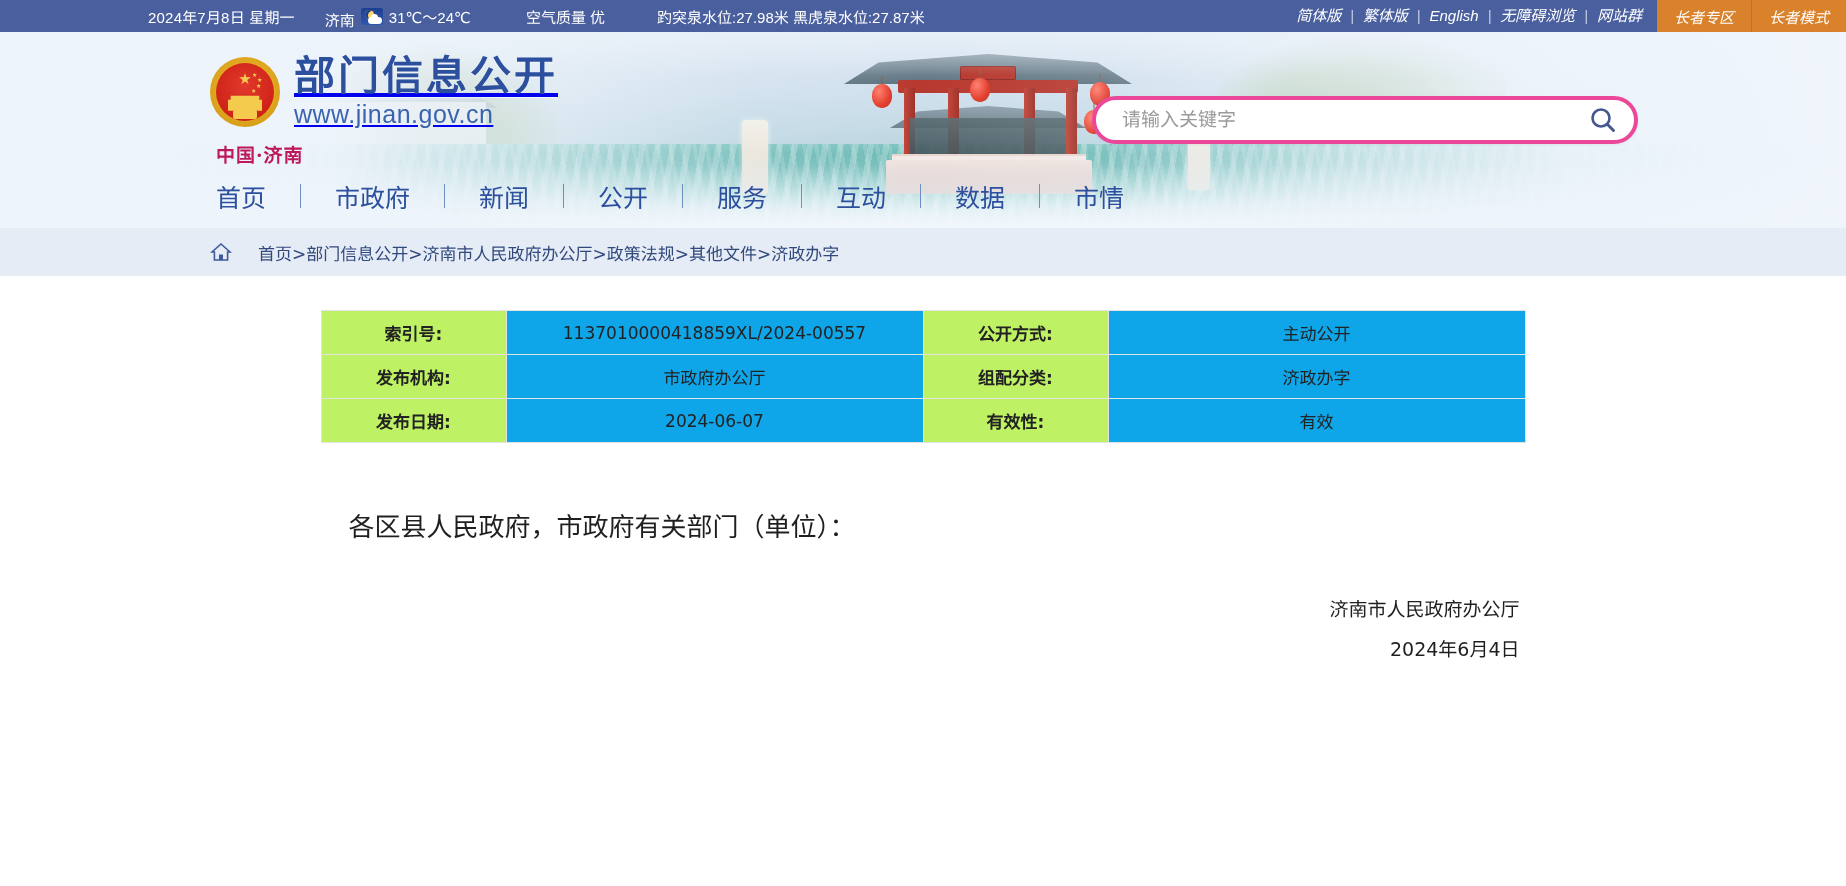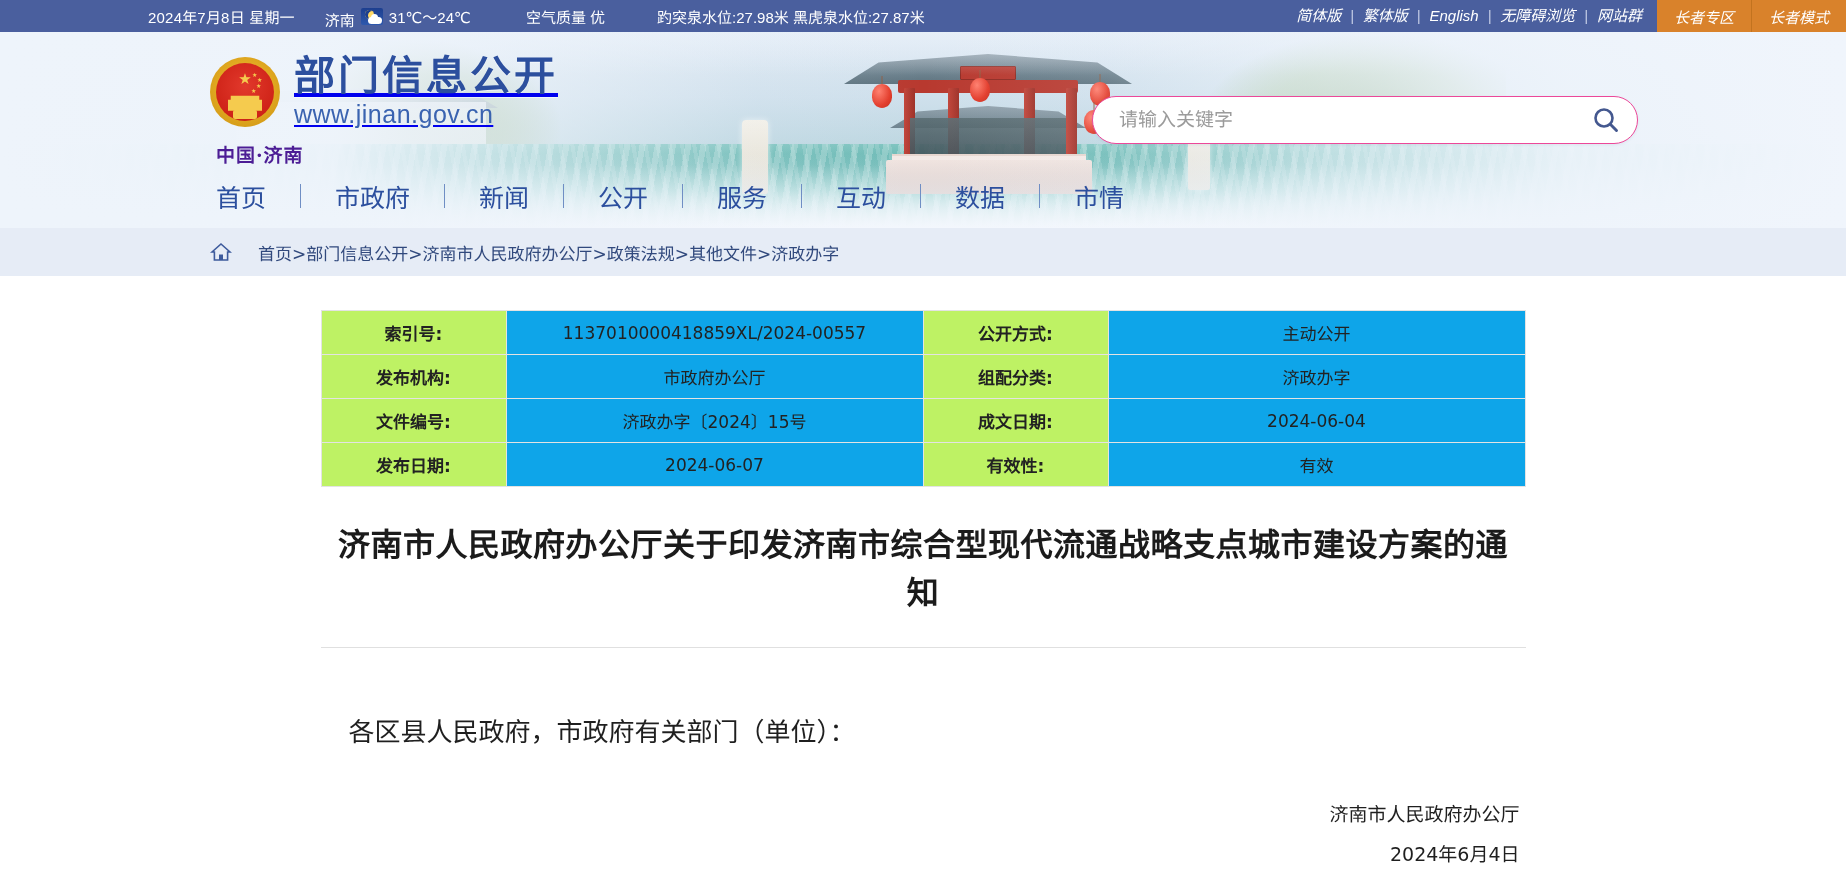--- a/index.html
+++ b/index.html
@@ -256,31 +256,31 @@
   }
   .logo-url {
     font-size: 25px;
     color: #3a63b0;
     letter-spacing: .5px;
     margin-top: 2px;
     font-family: "Liberation Sans", sans-serif;
   }
   .logo-sub {
     position:absolute; left:6px; top:86px;
-    font-size: 19px; color:#4c1d95; font-weight:700;
+    font-size: 19px; color:#be185d; font-weight:700;
     letter-spacing:1px;
     font-family:"DejaVu Serif","Liberation Serif",serif;
   }
 
   .search-box {
     position: absolute;
     right: 24px; top: 64px;
     width: 546px; height: 48px;
     background: #ffffff;
-    border: 1px solid #ec4899;
+    border: 4px solid #ec4899;
     border-radius: 24px;
     display: flex; align-items: center;
     box-shadow: 0 1px 3px rgba(60,80,130,.08);
   }
   .search-input {
     flex: 1 1 auto;
     border: none; outline: none; background: transparent;
     font-size: 19px; color: #333;
     padding: 0 10px 0 26px;
     font-family: "Liberation Sans", sans-serif;
@@ -542,35 +542,28 @@
           <td class="lbl">公开方式:</td>
           <td class="val">主动公开</td>
         </tr>
         <tr>
           <td class="lbl">发布机构:</td>
           <td class="val wide">市政府办公厅</td>
           <td class="lbl">组配分类:</td>
           <td class="val">济政办字</td>
         </tr>
         <tr>
-          <td class="lbl">文件编号:</td>
-          <td class="val wide">济政办字〔2024〕15号</td>
-          <td class="lbl">成文日期:</td>
-          <td class="val">2024-06-04</td>
-        </tr>
-        <tr>
           <td class="lbl">发布日期:</td>
           <td class="val wide">2024-06-07</td>
           <td class="lbl">有效性:</td>
           <td class="val">有效</td>
         </tr>
       </tbody>
     </table>
 
-    <h1 class="doc-title">济南市人民政府办公厅关于印发济南市综合型现代流通战略支点城市建设方案的通知</h1>
 
     <div class="doc-body">
       <p>各区县人民政府，市政府有关部门（单位）：</p>
     </div>
 
     <div class="sign">
       <div>济南市人民政府办公厅</div>
       <div>2024年6月4日</div>
     </div>
 

